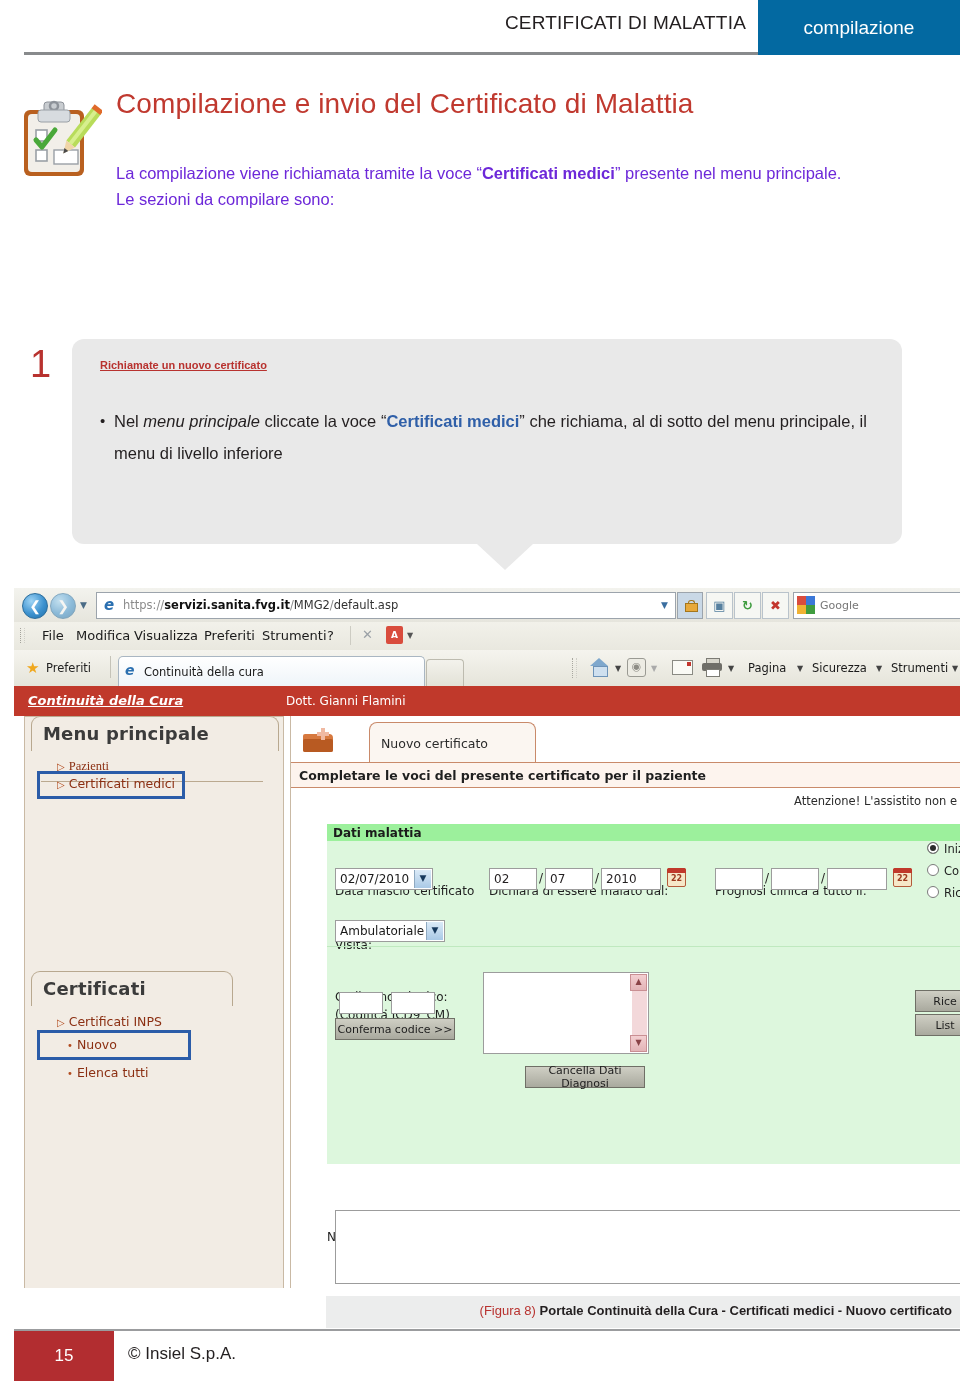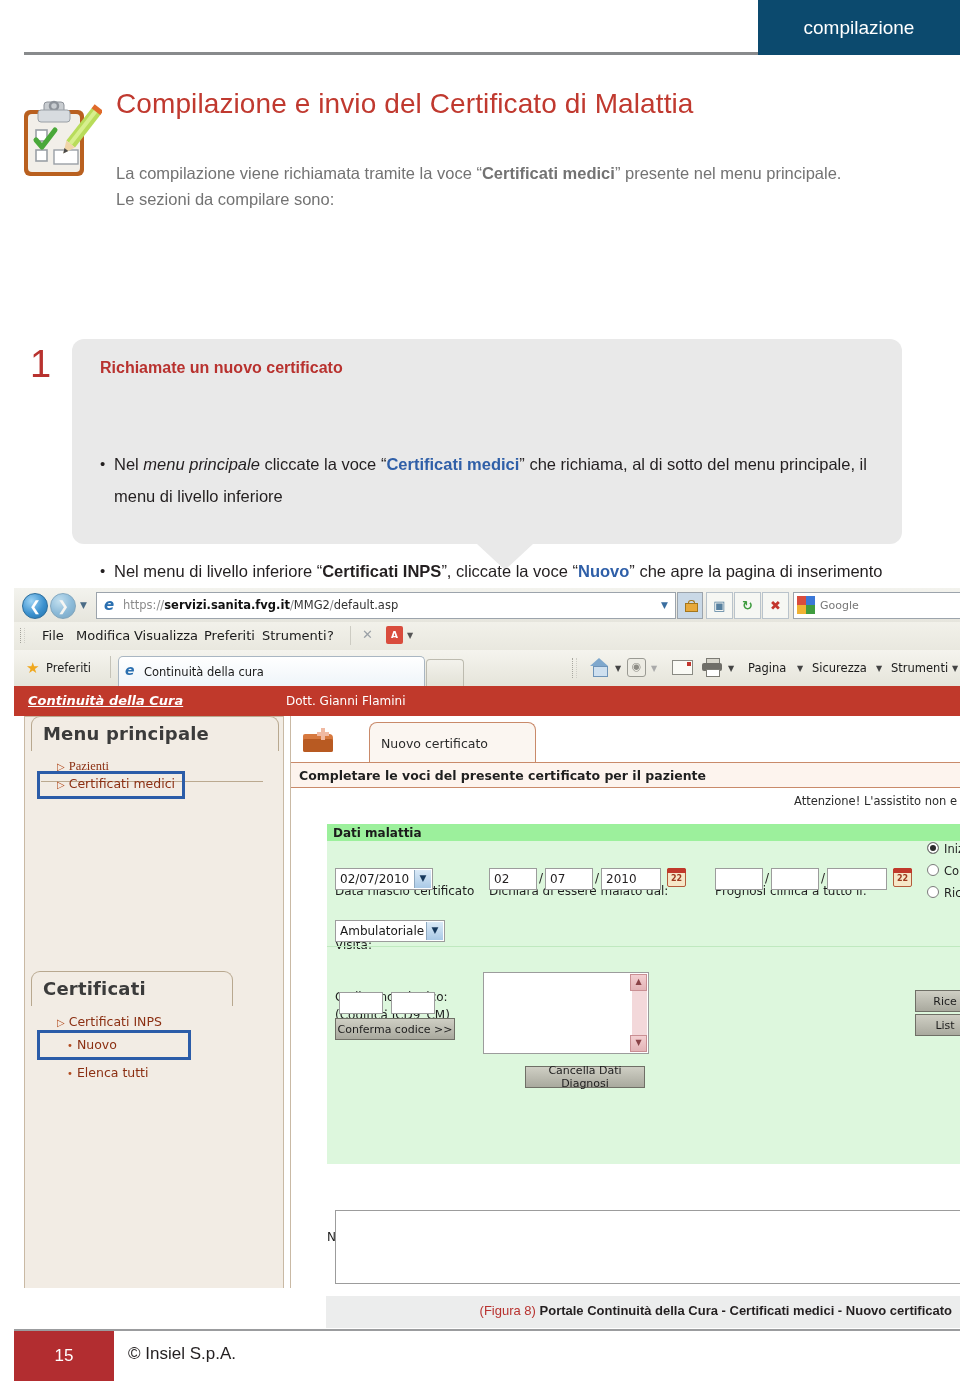--- a/index.html
+++ b/index.html
@@ -24,41 +24,41 @@
     position: absolute; left: 24px; top: 52px; width: 736px; height: 3px;
     background: #888a8c;
   }
   .header-title {
     position: absolute; right: 214px; top: 12px;
     font-size: 19px; letter-spacing: .2px; color: #231f20;
     white-space: nowrap;
   }
   .header-tab {
     position: absolute; left: 758px; top: 0; width: 202px; height: 55px;
-    background: #0c4a6e;
+    background: #0369a1;
     color: #ffffff;
     font-size: 19px;
     display: flex; align-items: center; justify-content: center;
   }
 
   
   .intro {
     position: absolute; left: 0; top: 88px; width: 960px;
   }
   .clip-icon {
     position: absolute; left: 16px; top: 8px; width: 86px; height: 86px;
   }
   .intro-title {
     position: absolute; left: 116px; top: 0;
     font-size: 28px; color: #c0392f; font-weight: 400;
     letter-spacing: .1px; white-space: nowrap;
   }
   .intro-para {
     position: absolute; left: 116px; top: 72px; width: 800px;
-    font-size: 16.5px; line-height: 26px; color: #737373;
+    font-size: 16.5px; line-height: 26px; color: #6d28d9;
   }
   .intro-para b { font-weight: 700; }
 
   .seclist {
     position: absolute; left: 0; top: 352px; width: 960px;
     font-size: 16px; line-height: 25px;
   }
   .seclist .col { position: absolute; }
   .seclist .c1 { left: 136px; top: 0; }
   .seclist .c2 { left: 474px; top: 0; }
@@ -77,27 +77,27 @@
   }
   .callout-tail {
     position: absolute; left: 477px; top: 205px;
     width: 0; height: 0;
     border-left: 28px solid transparent;
     border-right: 28px solid transparent;
     border-top: 26px solid #e9e9e9;
   }
   .callout-head {
     position: absolute; left: 100px; top: 20px;
-    font-size: 16px; font-weight: 700; color: #b8322f;
+    font-size: 11px; font-weight: 700; color: #b8322f; text-decoration: underline;
   }
   .callout-list {
     position: absolute; left: 100px; top: 66px; width: 800px;
     font-size: 16.5px; line-height: 32px; color: #231f20;
   }
-  .callout-list .li { position: relative; padding-left: 14px; margin-top: 43px; }
+  .callout-list .li { position: relative; padding-left: 14px; }
   .callout-list .li::before {
     content: "•"; position: absolute; left: 0; top: 0; font-size: 15px;
   }
   .blue { color: #2f5fa8; font-weight: 700; }
   .ital { font-style: italic; }
   .bld  { font-weight: 700; }
 
   
   .shot {
     position: absolute; left: 14px; top: 588px;
@@ -459,20 +459,21 @@
   }
   .copyright {
     position: absolute; left: 128px; top: 1344px;
     font-size: 17px; color: #231f20;
   }
 </style>
 </head>
 <body>
 
 <div class="page-header">
+  <div class="header-title">CERTIFICATI DI MALATTIA</div>
   <div class="header-rule"></div>
   <div class="header-tab">compilazione</div>
 </div>
 
 <div class="intro">
   <svg class="clip-icon" viewBox="0 0 86 86">
     <rect x="8" y="14" width="60" height="66" rx="6" fill="#b9601f"></rect>
     <rect x="12" y="18" width="52" height="58" rx="4" fill="#f2efe9"></rect>
     <rect x="28" y="6" width="20" height="12" rx="3" fill="#c9cdd1" stroke="#8d9299"></rect>
     <circle cx="38" cy="10" r="4" fill="none" stroke="#8d9299" stroke-width="2.5"></circle>
@@ -527,21 +528,20 @@
   </div>
 </div>
 
 <div class="callout-wrap">
   <div class="callout-num">1</div>
   <div class="callout-box"></div>
   <div class="callout-tail"></div>
   <div class="callout-head">Richiamate un nuovo certificato</div>
   <div class="callout-list">
     <div class="li"><span>Nel </span><span class="ital">menu principale</span><span> cliccate la voce “</span><span class="blue">Certificati medici</span><span>” che richiama, al di sotto del menu principale, il menu di livello inferiore</span></div>
-    <div class="li"><span>Nel menu di livello inferiore “</span><span class="bld">Certificati INPS</span><span>”, cliccate la voce “</span><span class="blue">Nuovo</span><span>”  che apre la pagina di inserimento dati.</span></div>
   </div>
 </div>
 
 <div class="shot">
 
   <div class="ie-addr">
     <div class="nav-btn nav-back">❮</div>
     <div class="nav-btn nav-fwd">❯</div>
     <div class="nav-caret">▼</div>
 

